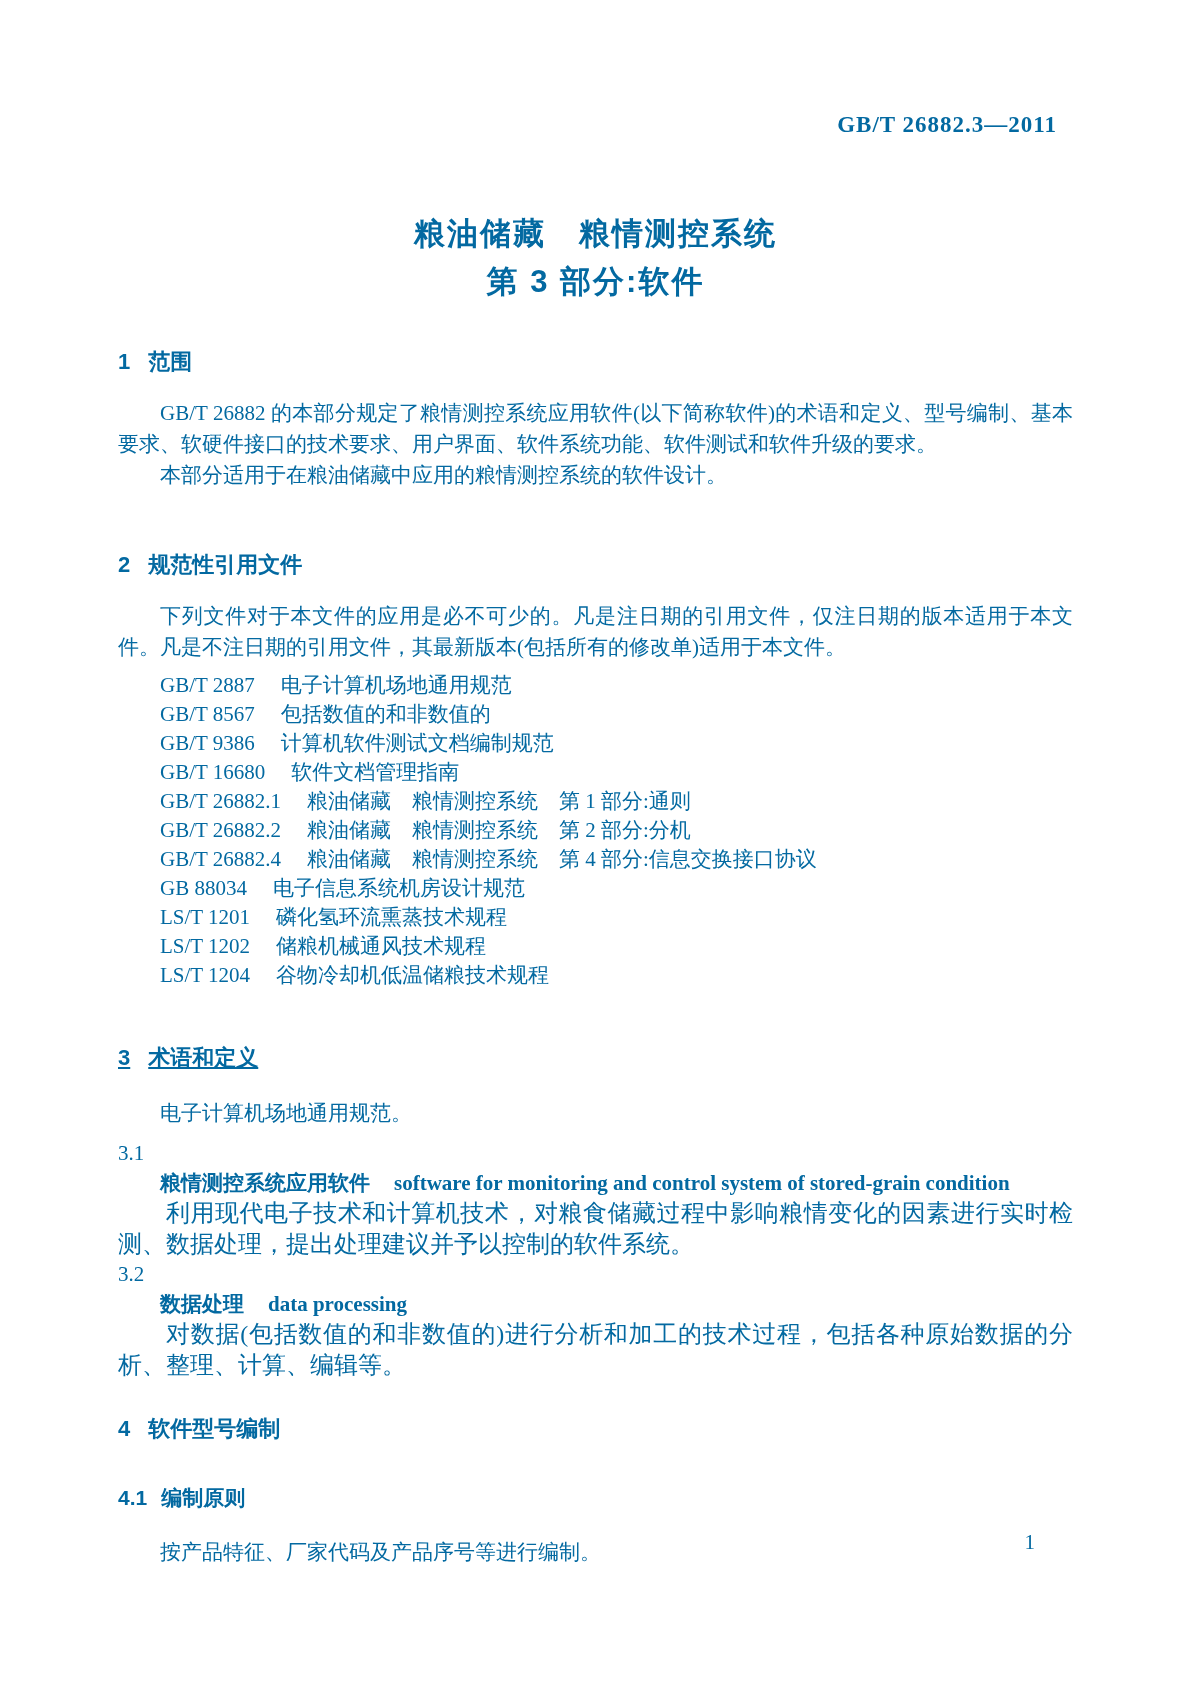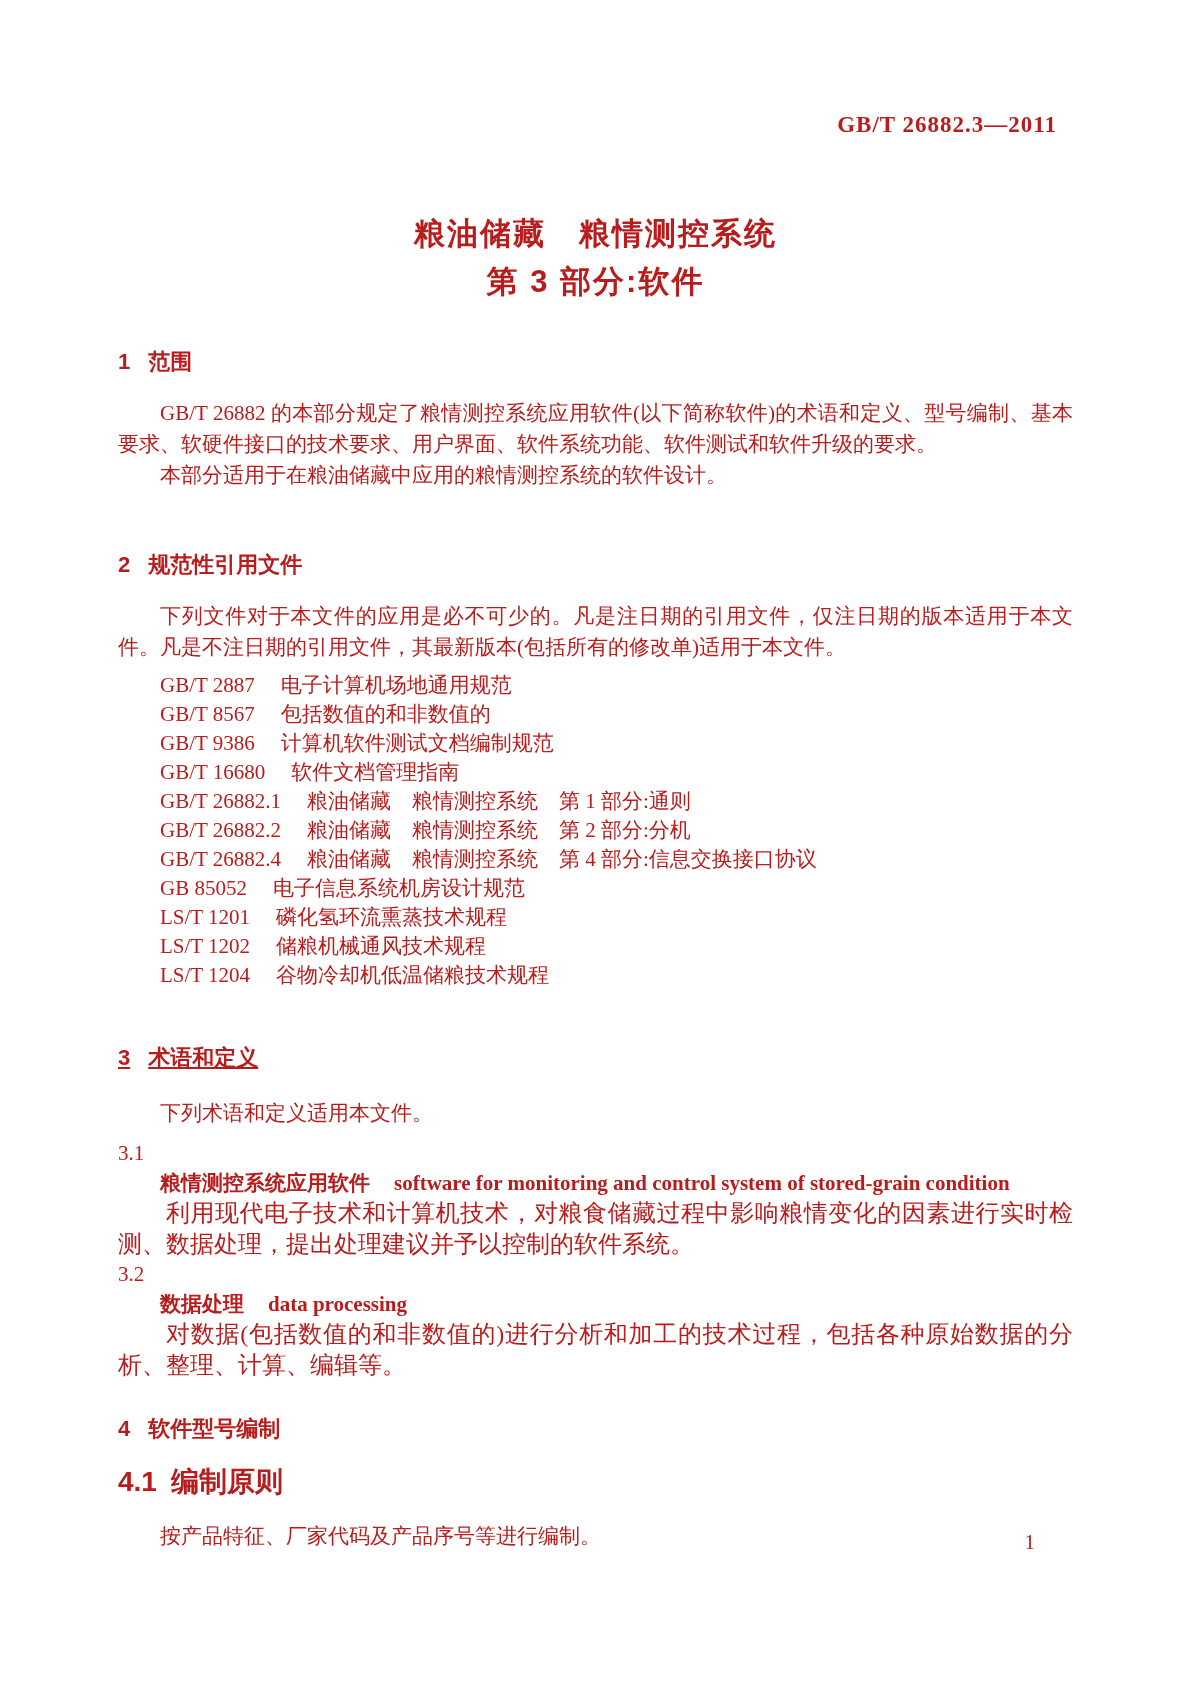--- a/index.html
+++ b/index.html
@@ -1,21 +1,21 @@
 <!DOCTYPE html>
 <html><head>
 <meta charset="utf-8">
 <style>
   html,body { margin:0; padding:0; background:#e8e8e8; }
   .page {
     position:relative;
     width:1191px; height:1684px;
     margin:0 auto;
     background:#ffffff;
-    color:#b91c1c;
+    color:#0369a1;
     font-family:"Liberation Serif","DejaVu Serif",serif;
     overflow:hidden;
   }
   .doc-header {
     position:absolute; top:112px; right:134px;
     font-family:"Liberation Serif","DejaVu Serif",serif;
     font-weight:bold; font-size:23px; letter-spacing:1px;
   }
   .content {
     position:absolute; left:118px; top:0; width:955px;
@@ -30,23 +30,23 @@
   .sec-heading {
     font-family:"Liberation Sans","DejaVu Sans",sans-serif;
     font-weight:bold; font-size:22px; line-height:24px;
   }
   .sec-heading .sec-num { margin-right:18px; }
   .mt-first { margin-top:44px; }
   .mt-sec   { margin-top:62px; }
   .mt-sec3  { margin-top:56px;text-decoration:underline; }
   .mt-sec4  { margin-top:36px; }
   .sub-heading {
-    margin-top:30px;
+    margin-top:46px;
     font-family:"Liberation Sans","DejaVu Sans",sans-serif;
-    font-weight:bold; font-size:28px; line-height:22px;
+    font-weight:bold; font-size:21px; line-height:22px;
   }
   .sub-heading .sec-num { margin-right:14px; }
   .para {
     margin:24px 0 0 0;
     font-size:21px; line-height:31px;
     text-align:justify;
     text-indent:2em;
   }
   .para.tight { margin-top:28px; }
   .ref-list { margin-top:8px; }
@@ -106,30 +106,30 @@
     <p class="para">下列文件对于本文件的应用是必不可少的。凡是注日期的引用文件，仅注日期的版本适用于本文件。凡是不注日期的引用文件，其最新版本(包括所有的修改单)适用于本文件。</p>
 
     <div class="ref-list">
       <div class="ref-line"><span class="ref-code">GB/T 2887</span><span>电子计算机场地通用规范</span></div>
       <div class="ref-line"><span class="ref-code">GB/T 8567</span><span>包括数值的和非数值的</span></div>
       <div class="ref-line"><span class="ref-code">GB/T 9386</span><span>计算机软件测试文档编制规范</span></div>
       <div class="ref-line"><span class="ref-code">GB/T 16680</span><span>软件文档管理指南</span></div>
       <div class="ref-line"><span class="ref-code">GB/T 26882.1</span><span>粮油储藏　粮情测控系统　第 1 部分:通则</span></div>
       <div class="ref-line"><span class="ref-code">GB/T 26882.2</span><span>粮油储藏　粮情测控系统　第 2 部分:分机</span></div>
       <div class="ref-line"><span class="ref-code">GB/T 26882.4</span><span>粮油储藏　粮情测控系统　第 4 部分:信息交换接口协议</span></div>
-      <div class="ref-line"><span class="ref-code">GB 85052</span><span>电子信息系统机房设计规范</span></div>
+      <div class="ref-line"><span class="ref-code">GB 88034</span><span>电子信息系统机房设计规范</span></div>
       <div class="ref-line"><span class="ref-code">LS/T 1201</span><span>磷化氢环流熏蒸技术规程</span></div>
       <div class="ref-line"><span class="ref-code">LS/T 1202</span><span>储粮机械通风技术规程</span></div>
       <div class="ref-line"><span class="ref-code">LS/T 1204</span><span>谷物冷却机低温储粮技术规程</span></div>
     </div>
 
     <div class="sec-heading mt-sec3">
       <span class="sec-num">3</span><span>术语和定义</span>
     </div>
-    <p class="para tight">下列术语和定义适用本文件。</p>
+    <p class="para tight">电子计算机场地通用规范。</p>
 
     <div class="term-num">3.1</div>
     <div class="term-line">
       <span class="term-cn">粮情测控系统应用软件</span><span class="term-en">software for monitoring and control system of stored-grain condition</span>
     </div>
     <p class="term-def">利用现代电子技术和计算机技术，对粮食储藏过程中影响粮情变化的因素进行实时检测、数据处理，提出处理建议并予以控制的软件系统。</p>
 
     <div class="term-num" style="margin-top:0;">3.2</div>
     <div class="term-line">
       <span class="term-cn">数据处理</span><span class="term-en">data processing</span>

